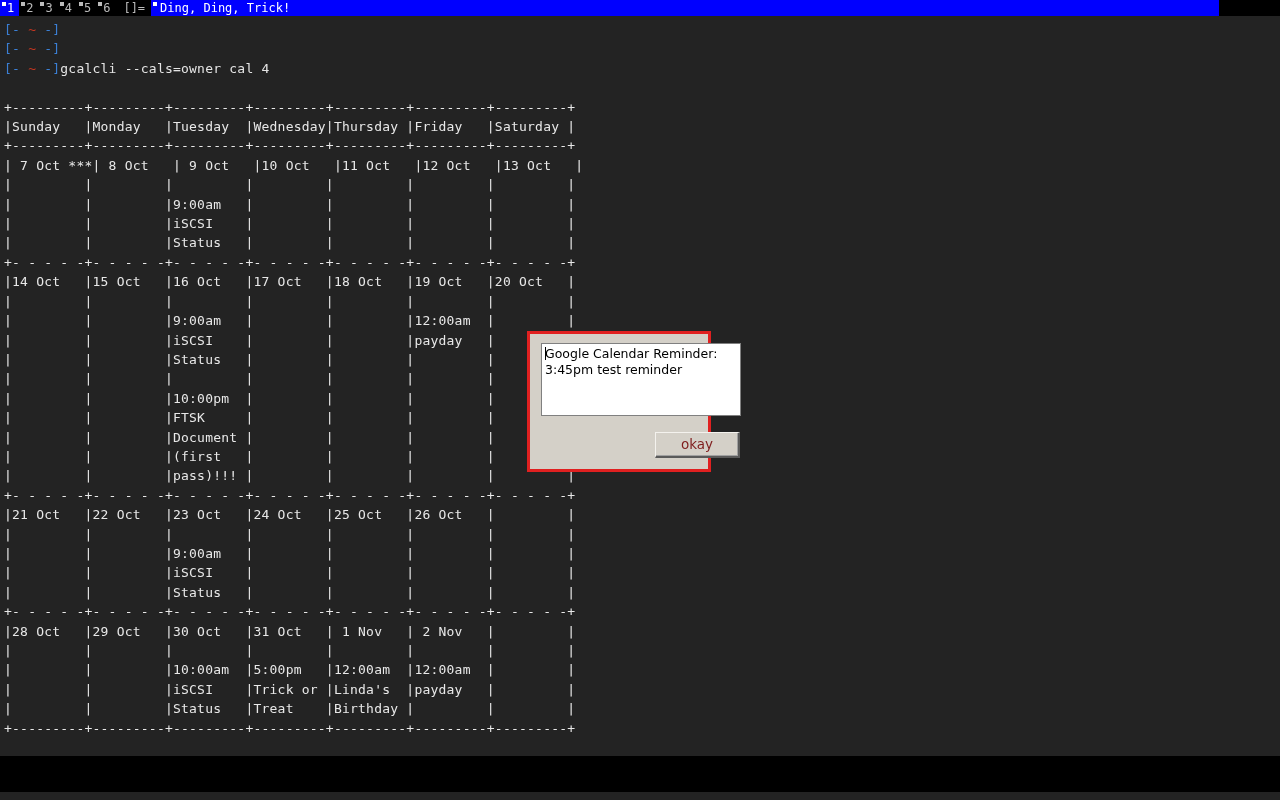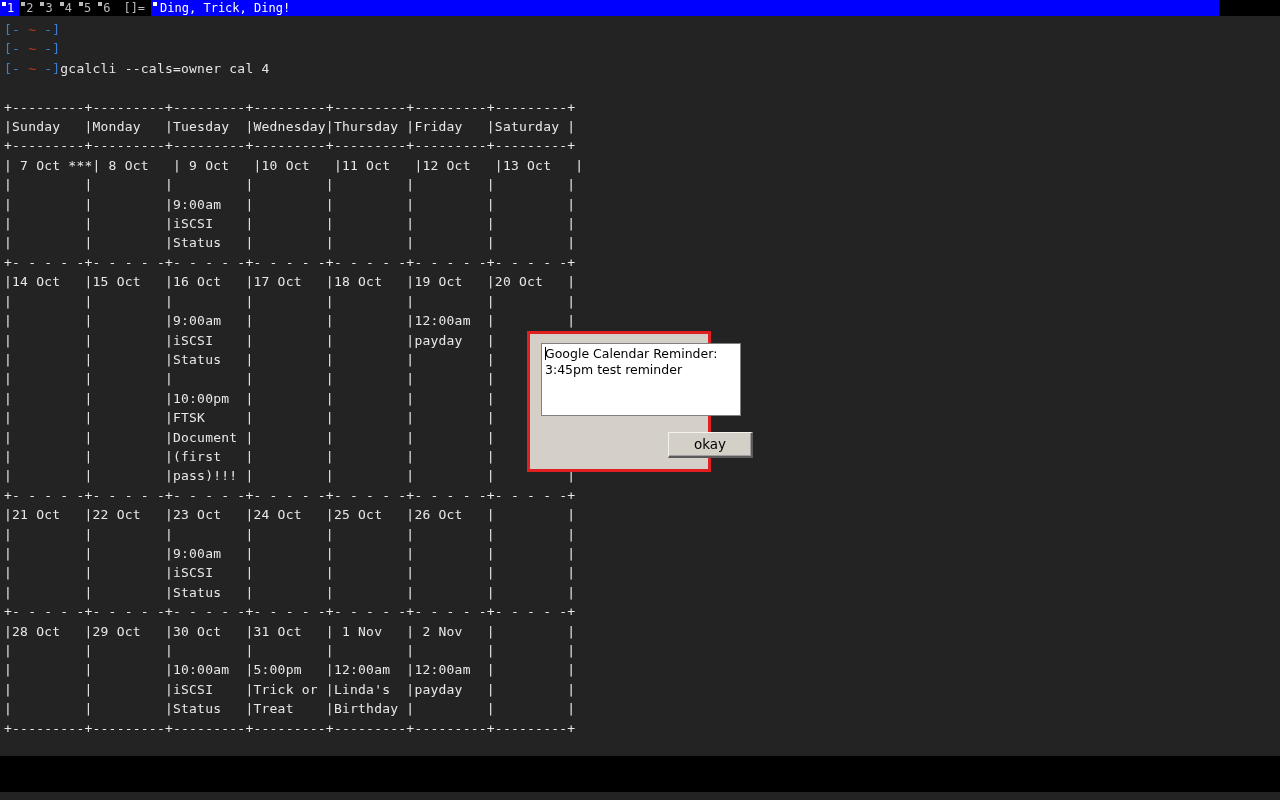--- a/index.html
+++ b/index.html
@@ -99,31 +99,31 @@
   }
   #reminder-text-area .caret {
     display: inline-block;
     width: 1px; height: 13px;
     background: #000;
     vertical-align: -2px;
     margin-right: -1px;
   }
   #okay-button {
     position: absolute;
-    left: 138px; top: 98px;
+    left: 125px; top: 98px;
     width: 85px; height: 26px;
     background: #d4d0c8;
     border-top: 1px solid #f4f2ee;
     border-left: 1px solid #f4f2ee;
     border-right: 2px solid #5a5a5a;
     border-bottom: 2px solid #5a5a5a;
     box-shadow: inset -1px -1px 0 #a0a0a0;
     box-sizing: border-box;
     font-size: 13.5px;
-    color: #000000;
+    color: #7f1d1d;
     text-align: center;
     line-height: 22px;
     cursor: pointer;
   }
 
   
   #bottom-bar {
     position: absolute; left: 0; top: 756px;
     width: 1280px; height: 36px;
     background: #000000;
@@ -148,21 +148,21 @@
 <body>
 
 <div id="dwm-bar">
   <span class="tag sel"><span class="sq"></span><span>1</span></span>
   <span class="tag"><span class="sq"></span><span>2</span></span>
   <span class="tag"><span class="sq"></span><span>3</span></span>
   <span class="tag"><span class="sq"></span><span>4</span></span>
   <span class="tag"><span class="sq"></span><span>5</span></span>
   <span class="tag"><span class="sq"></span><span>6</span></span>
   <span id="layout-sym">[]=</span>
-  <span id="win-title"><span class="sq"></span><span>Ding, Trick, Ding!</span></span>
+  <span id="win-title"><span class="sq"></span><span>Ding, Ding, Trick!</span></span>
   <span id="status-right">dwm-4.5</span>
 </div>
 
 <div id="terminal"><span class="calrow"><span class="pb">[-</span><span class="pr"> ~ </span><span class="pb">-]</span></span><span class="calrow"><span class="pb">[-</span><span class="pr"> ~ </span><span class="pb">-]</span></span><span class="calrow"><span class="pb">[-</span><span class="pr"> ~ </span><span class="pb">-]</span><span class="cmd">gcalcli --cals=owner cal 4</span></span><span class="calrow"> </span><span class="calrow">+---------+---------+---------+---------+---------+---------+---------+</span><span class="calrow">|Sunday   |Monday   |Tuesday  |Wednesday|Thursday |Friday   |Saturday |</span><span class="calrow">+---------+---------+---------+---------+---------+---------+---------+</span><span class="calrow">| 7 Oct ***| 8 Oct   | 9 Oct   |10 Oct   |11 Oct   |12 Oct   |13 Oct   |</span><span class="calrow">|         |         |         |         |         |         |         |</span><span class="calrow">|         |         |9:00am   |         |         |         |         |</span><span class="calrow">|         |         |iSCSI    |         |         |         |         |</span><span class="calrow">|         |         |Status   |         |         |         |         |</span><span class="calrow">+- - - - -+- - - - -+- - - - -+- - - - -+- - - - -+- - - - -+- - - - -+</span><span class="calrow">|14 Oct   |15 Oct   |16 Oct   |17 Oct   |18 Oct   |19 Oct   |20 Oct   |</span><span class="calrow">|         |         |         |         |         |         |         |</span><span class="calrow">|         |         |9:00am   |         |         |12:00am  |         |</span><span class="calrow">|         |         |iSCSI    |         |         |payday   |         |</span><span class="calrow">|         |         |Status   |         |         |         |         |</span><span class="calrow">|         |         |         |         |         |         |         |</span><span class="calrow">|         |         |10:00pm  |         |         |         |         |</span><span class="calrow">|         |         |FTSK     |         |         |         |         |</span><span class="calrow">|         |         |Document |         |         |         |         |</span><span class="calrow">|         |         |(first   |         |         |         |         |</span><span class="calrow">|         |         |pass)!!! |         |         |         |         |</span><span class="calrow">+- - - - -+- - - - -+- - - - -+- - - - -+- - - - -+- - - - -+- - - - -+</span><span class="calrow">|21 Oct   |22 Oct   |23 Oct   |24 Oct   |25 Oct   |26 Oct   |         |</span><span class="calrow">|         |         |         |         |         |         |         |</span><span class="calrow">|         |         |9:00am   |         |         |         |         |</span><span class="calrow">|         |         |iSCSI    |         |         |         |         |</span><span class="calrow">|         |         |Status   |         |         |         |         |</span><span class="calrow">+- - - - -+- - - - -+- - - - -+- - - - -+- - - - -+- - - - -+- - - - -+</span><span class="calrow">|28 Oct   |29 Oct   |30 Oct   |31 Oct   | 1 Nov   | 2 Nov   |         |</span><span class="calrow">|         |         |         |         |         |         |         |</span><span class="calrow">|         |         |10:00am  |5:00pm   |12:00am  |12:00am  |         |</span><span class="calrow">|         |         |iSCSI    |Trick or |Linda's  |payday   |         |</span><span class="calrow">|         |         |Status   |Treat    |Birthday |         |         |</span><span class="calrow">+---------+---------+---------+---------+---------+---------+---------+</span><span class="calrow"> </span><span class="calrow"><span class="pb">[-</span><span class="pr"> ~ </span><span class="pb">-]</span></span><span class="calrow"><span class="pb">[-</span><span class="pr"> ~ </span><span class="pb">-]</span></span><span class="calrow"><span class="pb">[-</span><span class="pr"> ~ </span><span class="pb">-]</span></span></div>
 
 <div id="reminder-dialog">
   <div id="reminder-text-area"><span class="caret"></span><span>Google Calendar Reminder:</span><br><span> 3:45pm  test reminder</span></div>
   <div id="okay-button">okay</div>
 </div>
 

